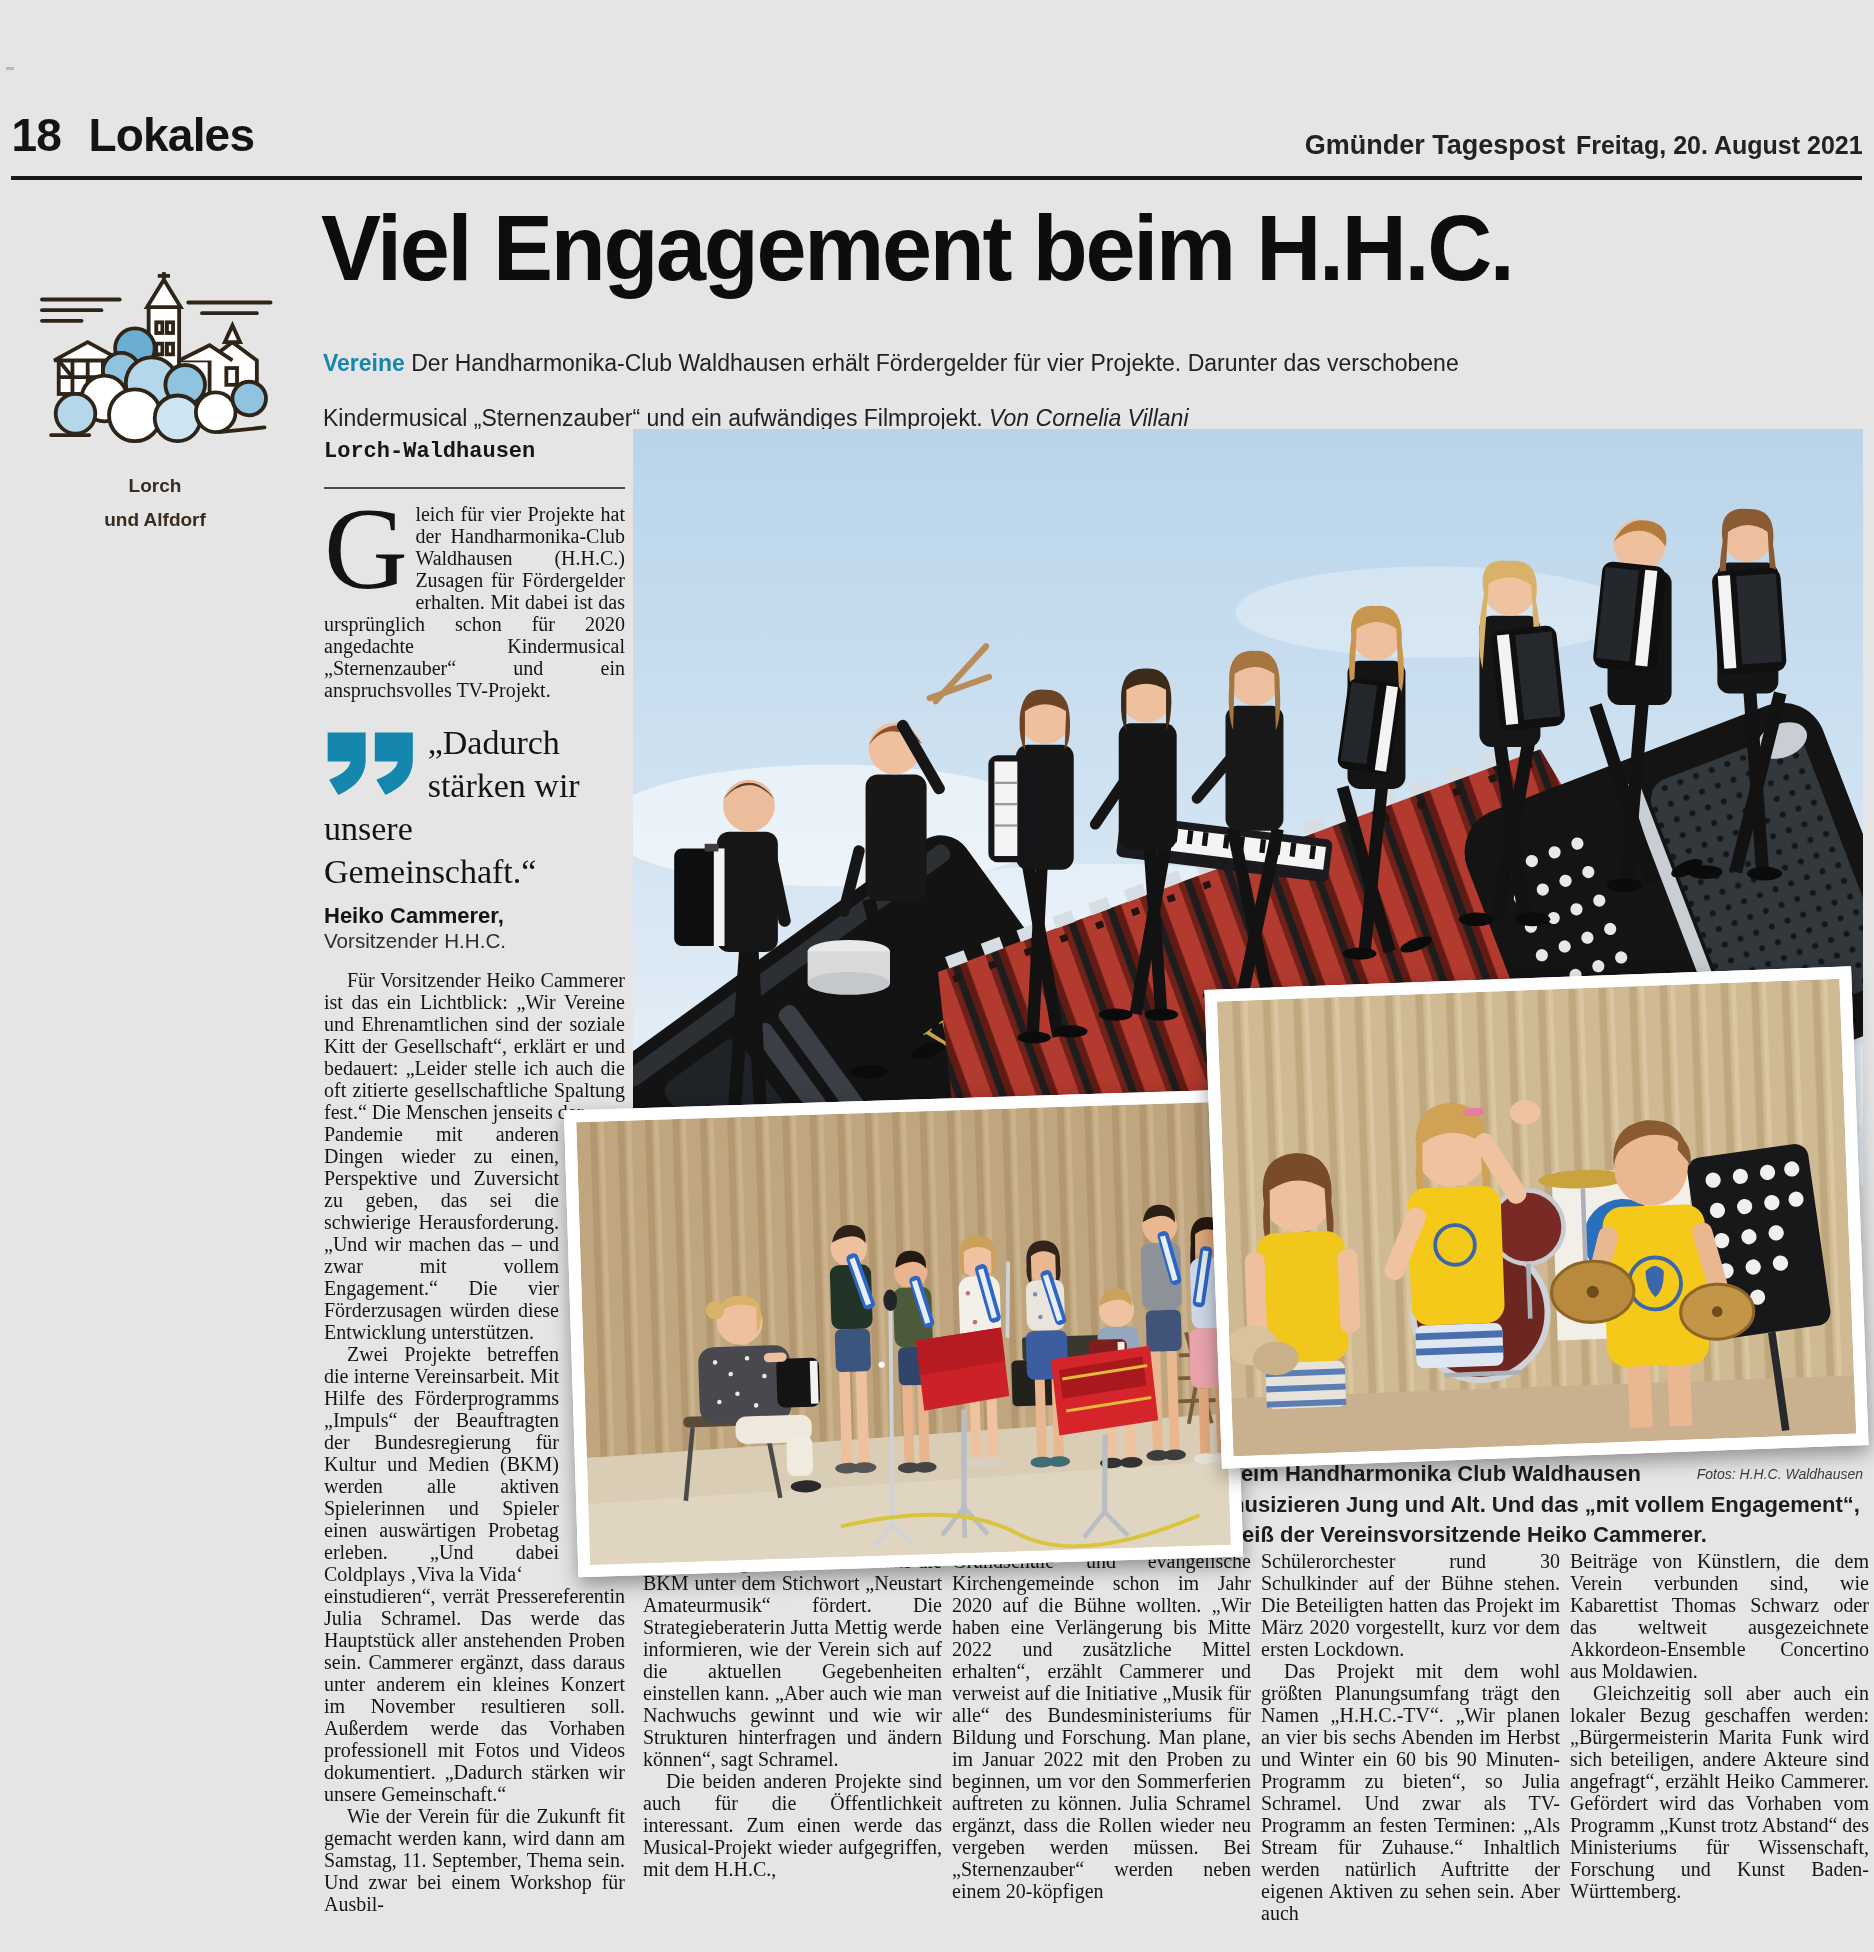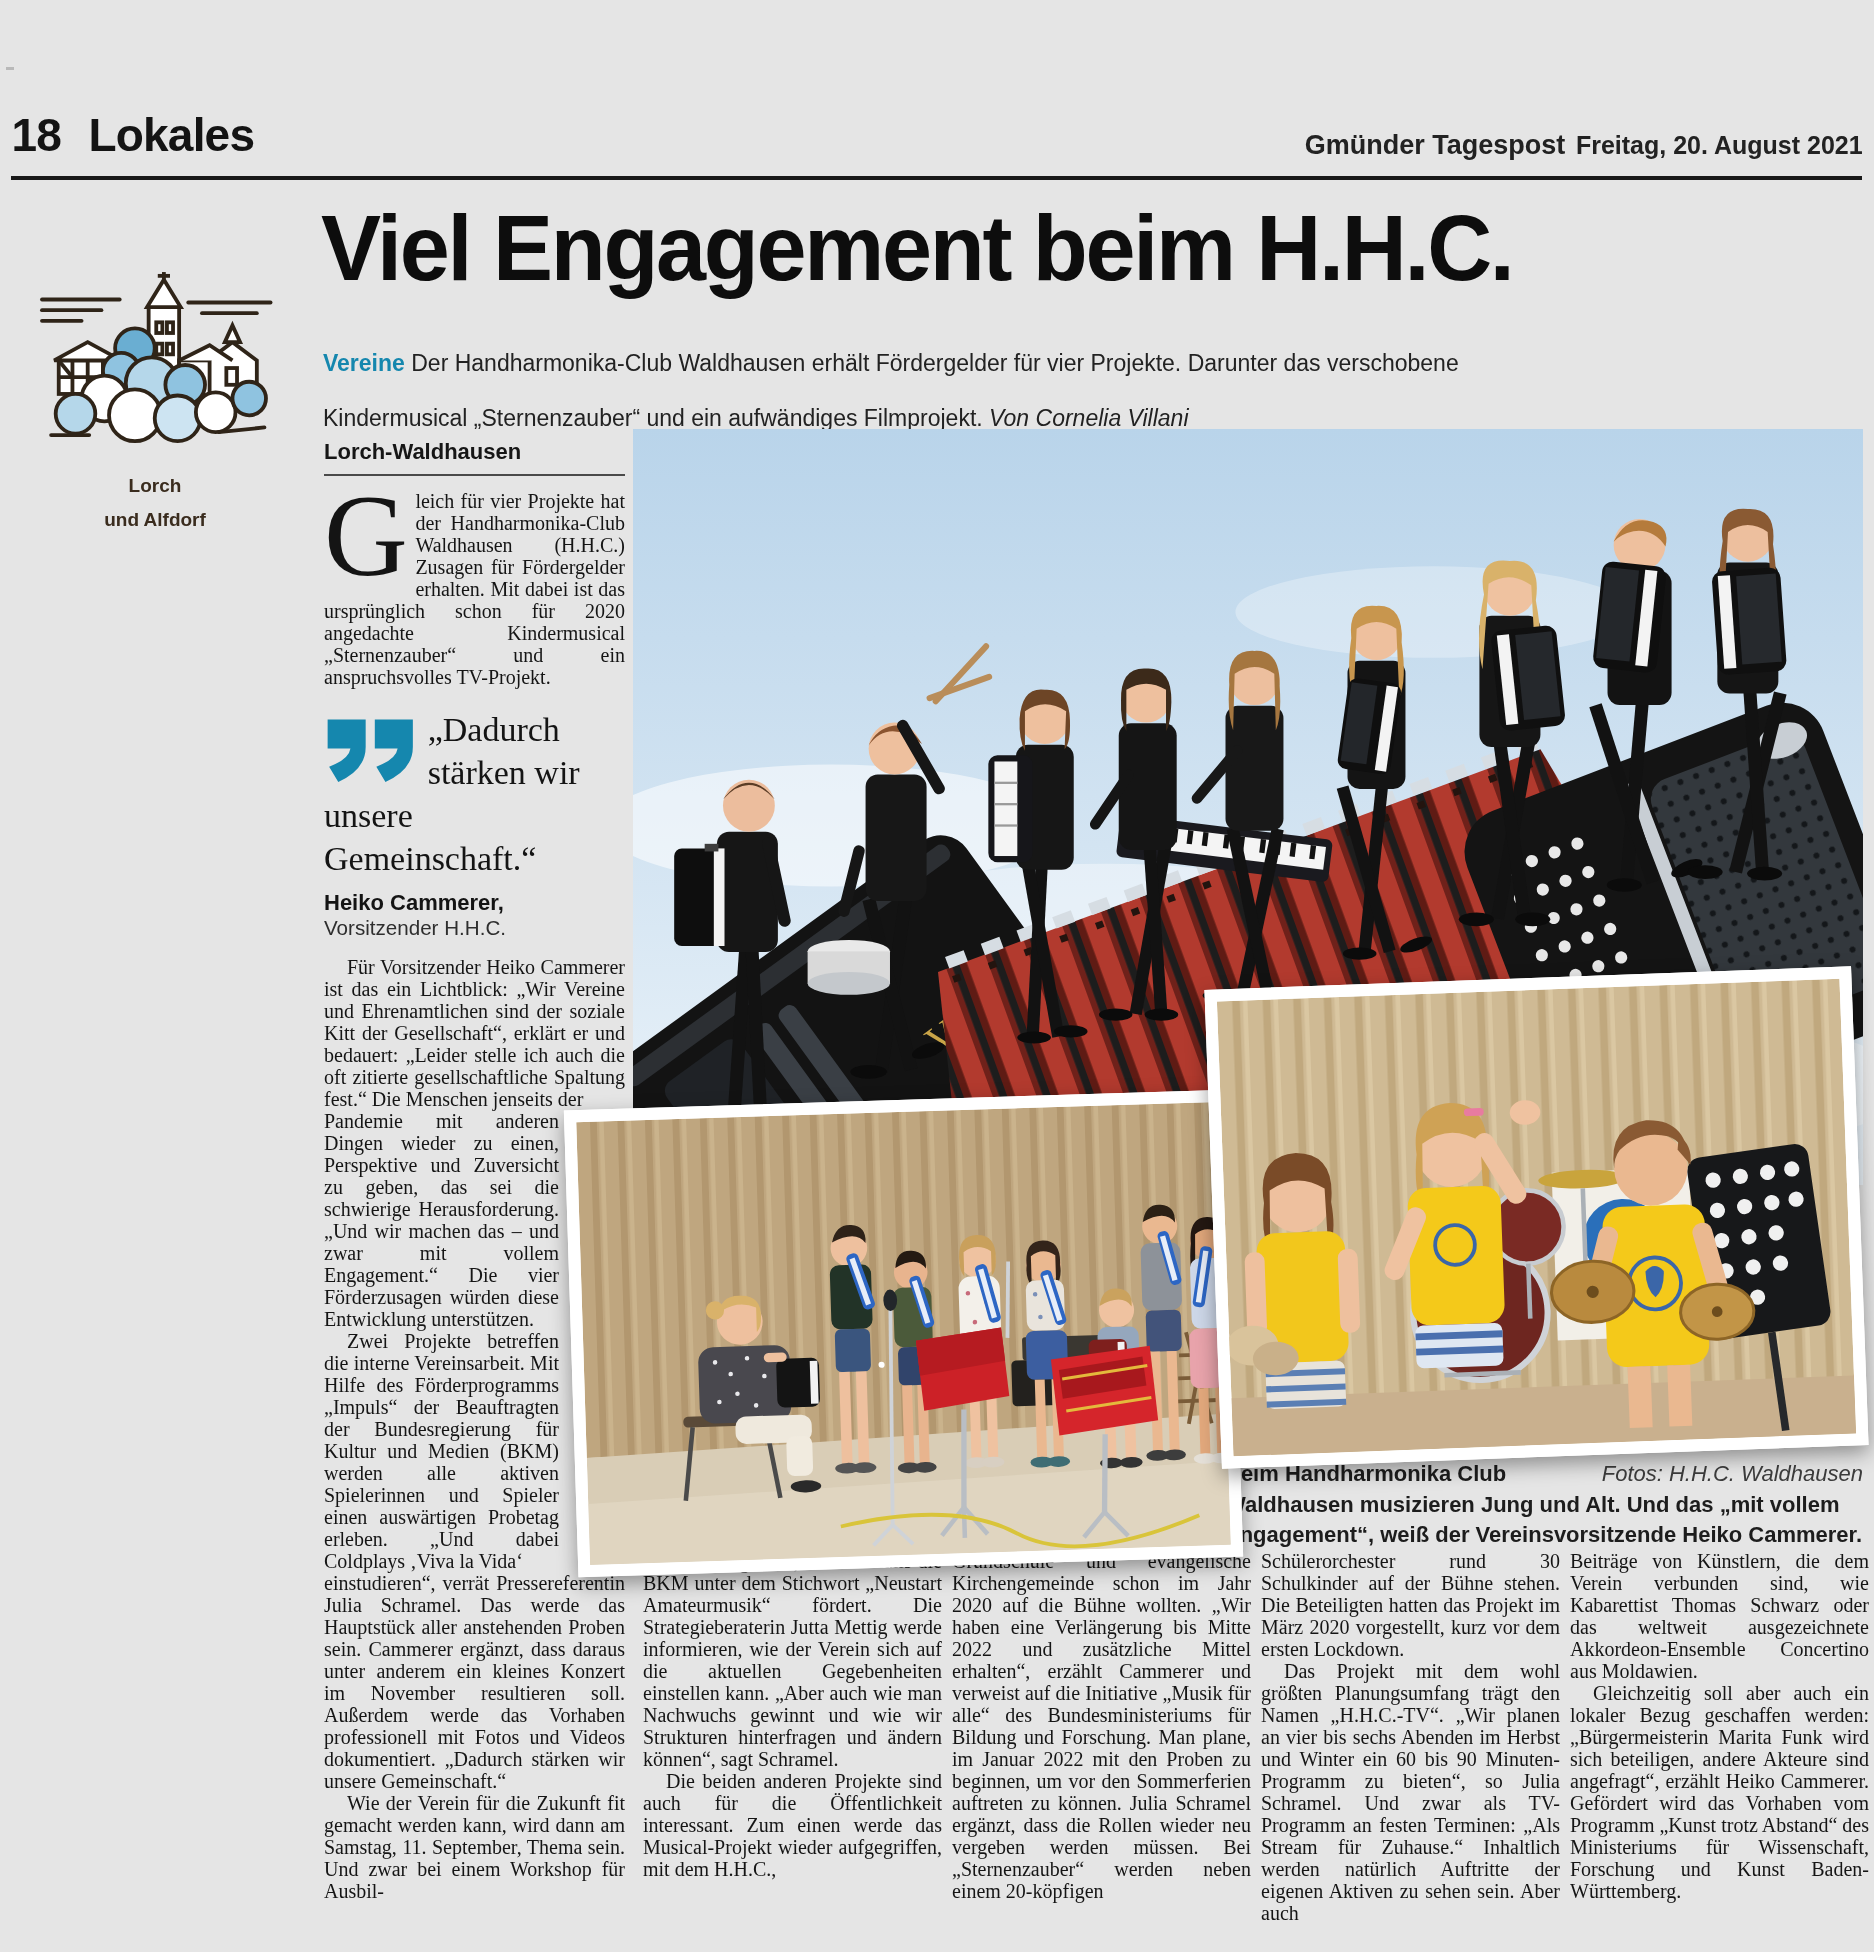--- a/index.html
+++ b/index.html
@@ -38,22 +38,22 @@
   .serif { font-family:"Liberation Serif", serif; font-size:20px; line-height:22px;
            text-align:justify; color:#151515; hyphens:auto; }
   .serif p { margin:0; }
   .serif p.ind { text-indent:23px; }
   .col { position:absolute; width:299px; }
   #col1 { left:324px; top:441px; width:301px; z-index:2; }
   #col2 { left:643px;  top:1550px; }
   #col3 { left:952px; top:1550px; }
   #col4 { left:1261px; top:1550px; }
   #col5 { left:1570px; top:1550px; }
-  .kicker { font-family:Liberation Sans, sans-serif; font-weight:700; font-size:22px;
-            color:#161616; padding-bottom:11px; border-bottom:2.3px solid #4a4a4a; margin-bottom:13.7px; }
+  .kicker { font-family:Liberation Mono, monospace; font-weight:700; font-size:22px;
+            color:#161616; padding-bottom:24px; border-bottom:2.3px solid #4a4a4a; margin-bottom:13.7px; }
   .dropcap { float:left; font-family:"Liberation Serif", serif; font-size:116px; line-height:84px;
              padding:4.6px 7.6px 0 0; color:#141414; }
   .narrow { padding-right:66px; }
 
   
   .pullquote { margin:20px 0 7.6px 0; font-family:"Liberation Serif", serif;
                font-size:34px; line-height:43px; color:#141414; text-align:left; hyphens:manual; }
   .qicon { float:left; width:90px; height:70px; margin:10.7px 12.2px 3.1px 1.5px; }
   .qattrib { margin:12.2px 0 17px 0; font-family:"Liberation Sans", sans-serif; text-align:left; }
   .qname { font-weight:700; font-size:22px; color:#141414; }
@@ -62,21 +62,21 @@
   
   .photo-main { position:absolute; left:633px; top:429px; width:1230px; height:757px; z-index:1; }
   .photo-frame { position:absolute; background:#fff; border:12.2px solid #fff;
                  box-shadow:0 7.6px 20px rgba(0,0,0,.38); z-index:3; }
   #photo-left  { left:571px;  top:1100px; width:665px; height:467px; transform:rotate(-1.8deg); }
   #photo-right { left:1213px; top:978px; width:647px; height:479px; transform:rotate(-2.1deg); }
   .photo-frame svg { display:block; width:100%; height:100%; }
 
   .caption { position:absolute; left:1225px; top:1459px; width:638px; z-index:2;
              font-size:22px; line-height:30.5px; font-weight:700; color:#1d1d1d; }
-  .caption .credit { float:right; font-weight:400; font-style:italic; font-size:22px; color:#3c3c3c; }
+  .caption .credit { float:right; font-weight:400; font-style:italic; font-size:14px; color:#3c3c3c; }
 </style>
 </head>
 <body>
 
 <div id="page">
 
   <div class="tl-dash"></div>
 
   <div class="pagehead">
     <span class="pagenum">18</span>

